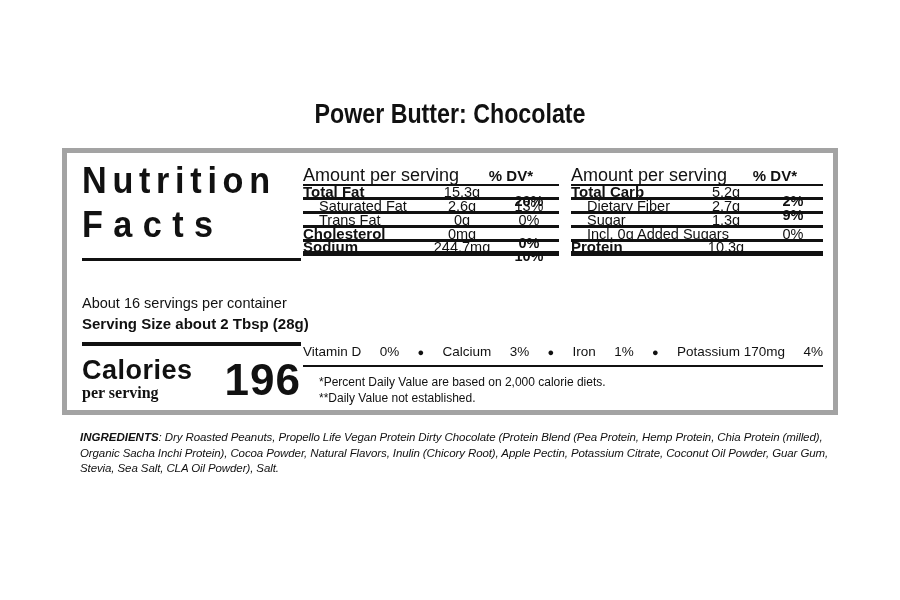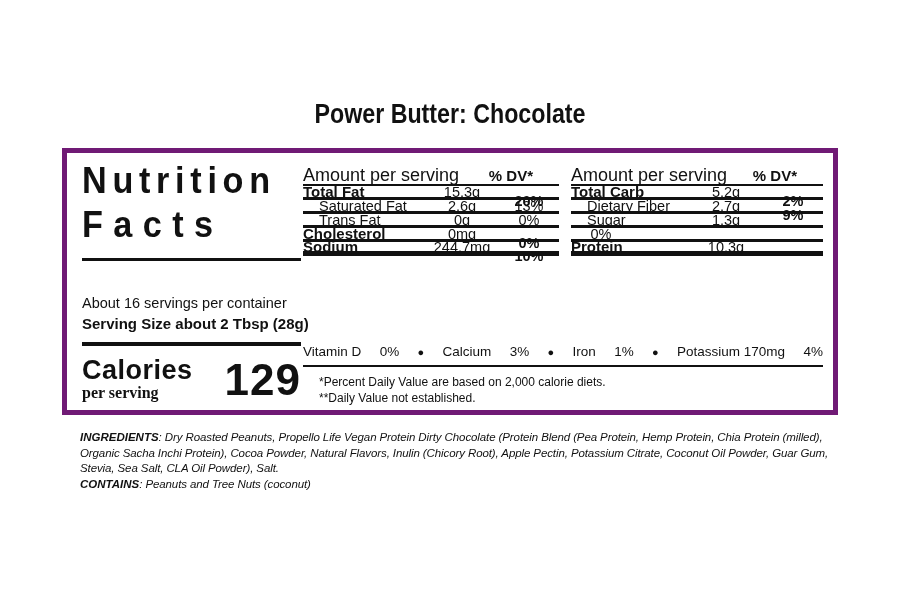--- a/index.html
+++ b/index.html
@@ -8,21 +8,21 @@
 
   .product-title {
     position:absolute; top:99px; left:0; width:900px;
     text-align:center; font-size:27px; font-weight:bold;
     transform:scaleX(0.86); transform-origin:center;
     letter-spacing:0px; white-space:nowrap;
   }
 
   .nf-box {
     position:absolute; left:62px; top:148px; width:776px; height:267px;
-    border:5px solid #701a75;
+    border:5px solid #a3a3a3;
   }
 
   
   .left-col { position:absolute; left:15px; top:6px; width:224px; }
   .nf-heading { font-weight:bold; font-size:36px; line-height:44px; white-space:nowrap;
                 transform:scaleX(0.95); transform-origin:left; }
   .nf-heading .l1 { letter-spacing:6px; display:block; }
   .nf-heading .l2 { letter-spacing:11px; display:block; }
   .heading-rule { border:none; border-top:3px solid #111; margin:11px 0 9px; width:219px; }
   .servings-line { font-size:14.5px; line-height:20px; white-space:nowrap;margin-top:32px; }
@@ -79,21 +79,21 @@
     </div>
     <hr class="heading-rule">
     <div class="servings-line">About 16 servings per container</div>
     <div class="serving-size-line">Serving Size about 2 Tbsp (28g)</div>
     <hr class="serving-rule">
     <div class="calories-row">
       <div>
         <div class="cal-label">Calories</div>
         <div class="cal-sub">per serving</div>
       </div>
-      <div class="cal-value">129</div>
+      <div class="cal-value">196</div>
     </div>
   </div>
 
   <div class="ncol mid">
     <div class="col-header">
       <span class="hdr-amount">Amount per serving</span>
       <span class="hdr-dv">% DV*</span>
     </div>
     <div class="nrow main">
       <span class="lbl">Total Fat</span>
@@ -136,20 +136,21 @@
       <span class="lbl">Dietary Fiber</span>
       <span class="amt">2.7g</span>
       <span class="dv bold">9%</span>
     </div>
     <div class="nrow sub">
       <span class="lbl">Sugar</span>
       <span class="amt">1.3g</span>
       <span class="dv"></span>
     </div>
     <div class="nrow sub">
+      <span class="lbl">Incl. 0g Added Sugars</span>
       <span class="dv">0%</span>
     </div>
     <div class="nrow main last">
       <span class="lbl">Protein</span>
       <span class="amt">10.3g</span>
       <span class="dv"></span>
     </div>
   </div>
 
   <div class="micro-row">
@@ -168,14 +169,13 @@
 
   <div class="footnotes">
     <div>*Percent Daily Value are based on 2,000 calorie diets.</div>
     <div>**Daily Value not established.</div>
   </div>
 
 </div>
 
 <div class="ingredients">
   <span><b>INGREDIENTS</b><span>: Dry Roasted Peanuts, Propello Life Vegan Protein Dirty Chocolate (Protein Blend (Pea Protein, Hemp Protein, Chia Protein (milled), Organic Sacha Inchi Protein), Cocoa Powder, Natural Flavors, Inulin (Chicory Root), Apple Pectin, Potassium Citrate, Coconut Oil Powder, Guar Gum, Stevia, Sea Salt, CLA Oil Powder), Salt.</span></span>
-  <div><b>CONTAINS</b><span>: Peanuts and Tree Nuts (coconut)</span></div>
 </div>
 
 </body></html>

